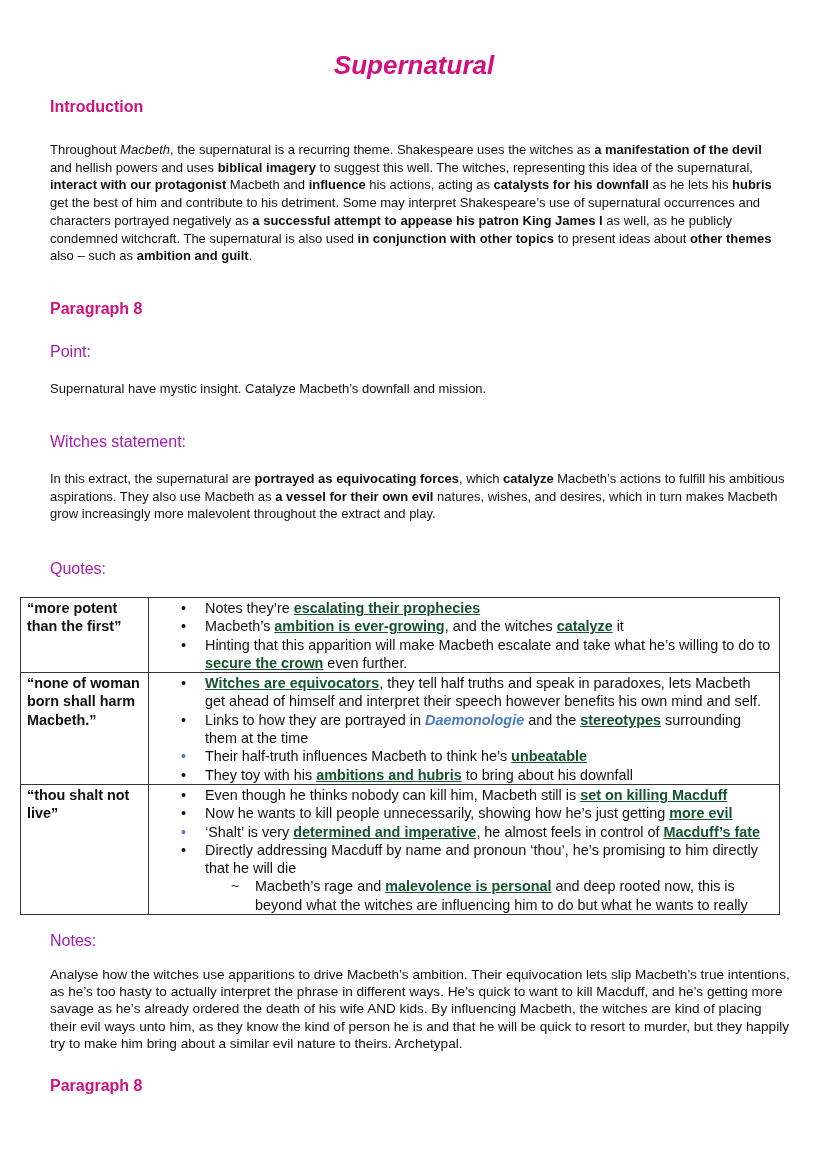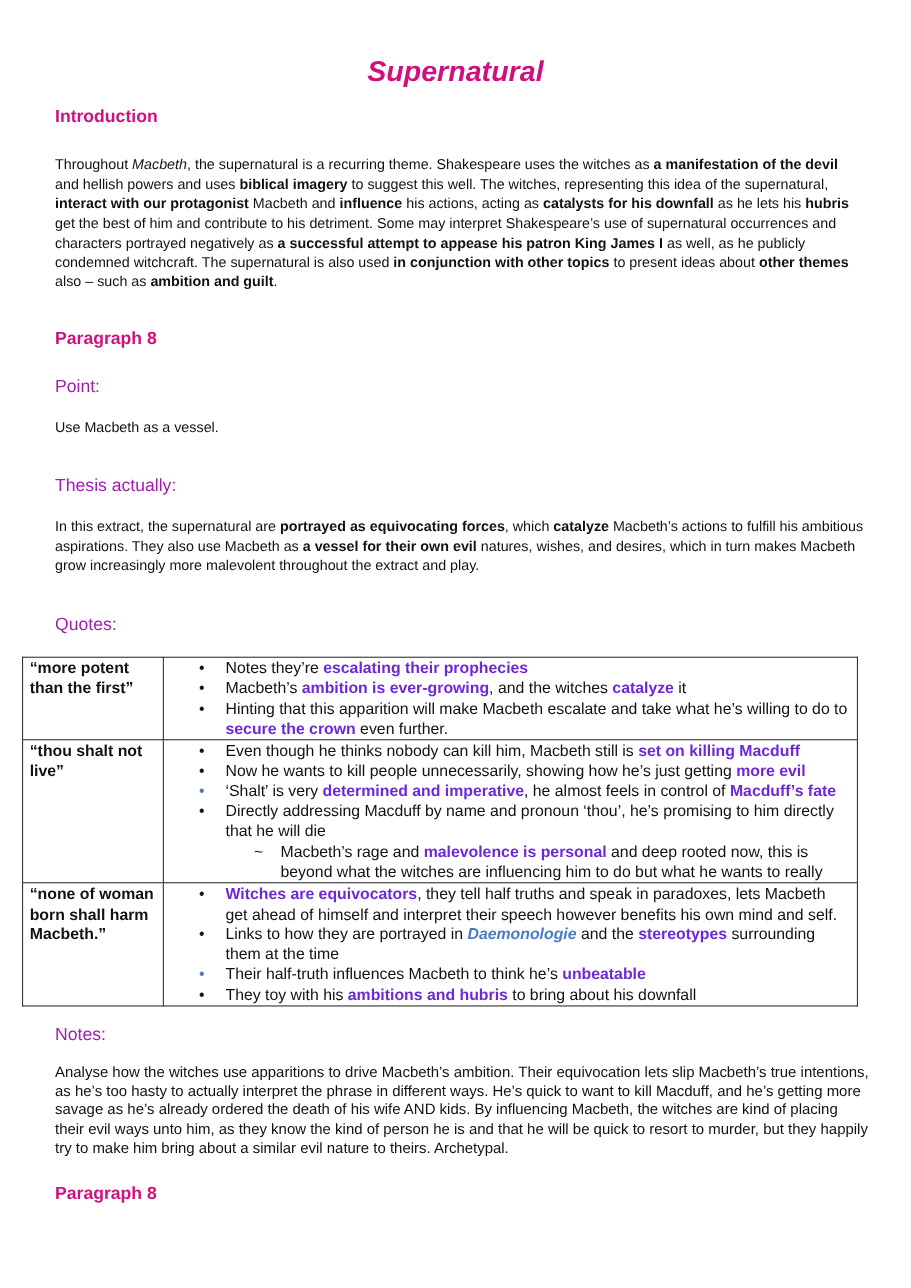--- a/index.html
+++ b/index.html
@@ -5,21 +5,21 @@
   html, body { margin: 0; padding: 0; background: #ffffff; }
   body { width: 828px; height: 1171px; position: relative; overflow: hidden;
          font-family: "Liberation Sans", sans-serif; color: #111; }
   .title { position: absolute; top: 50px; left: 0; width: 828px; text-align: center;
            font-size: 26px; font-weight: bold; font-style: italic; color: #d0107e;
            text-decoration-thickness: 2px; }
   .h1 { position: absolute; left: 50px; font-size: 16px; font-weight: bold; color: #d0107e; }
   .h2 { position: absolute; left: 50px; font-size: 16px; color: #a21caf; }
   .para { position: absolute; left: 50px; width: 735px; font-size: 13px; line-height: 17.7px; }
   .para b { font-weight: bold; }
-  .blue { color: #6d28d9; font-weight: bold; }
+  .blue { color: #14532d; font-weight: bold; text-decoration: underline; }
   table.quotes { position: absolute; top: 597px; left: 20px; width: 760px; border-collapse: collapse;
                  font-size: 14.4px; line-height: 18.3px; }
   table.quotes td { border: 1px solid #333; vertical-align: top; padding: 1px 6px 0 6px; }
   td.q { width: 115px; font-weight: bold; }
   ul.pts { margin: 0; padding: 0 0 0 36px; list-style: none; }
   ul.pts li { position: relative; padding-left: 14px; }
   ul.pts li::before { content: "\2022"; position: absolute; left: -10px; top: 0; color: #111; }
   ul.pts li.bluebullet::before { color: #4a7bc4; }
   ul.sub { margin: 0; padding: 0 0 0 36px; list-style: none; }
   ul.sub li { position: relative; padding-left: 14px; }
@@ -30,64 +30,64 @@
 <body>
 
 <div class="title">Supernatural</div>
 
 <div class="h1" style="top:98px">Introduction</div>
 <div class="para" style="top:141px"><span>Throughout </span><i>Macbeth</i><span>, the supernatural is a recurring theme. Shakespeare uses the witches as </span><b>a manifestation of the devil</b><span> and hellish powers and uses </span><b>biblical imagery</b><span> to suggest this well. The witches, representing this idea of the supernatural, </span><b>interact with our protagonist</b><span> Macbeth and </span><b>influence</b><span> his actions, acting as </span><b>catalysts for his downfall</b><span> as he lets his </span><b>hubris</b><span> get the best of him and contribute to his detriment. Some may interpret Shakespeare’s use of supernatural occurrences and characters portrayed negatively as </span><b>a successful attempt to appease his patron King James I</b><span> as well, as he publicly condemned witchcraft. The supernatural is also used </span><b>in conjunction with other topics</b><span> to present ideas about </span><b>other themes</b><span> also – such as </span><b>ambition and guilt</b><span>.</span></div>
 
 <div class="h1" style="top:300px">Paragraph 8</div>
 <div class="h2" style="top:343px">Point:</div>
 <div class="para" style="top:380px">
-  <div>Use Macbeth as a vessel.</div>
+  <div>Supernatural have mystic insight. Catalyze Macbeth’s downfall and mission.</div>
 </div>
 
-<div class="h2" style="top:433px">Thesis actually:</div>
+<div class="h2" style="top:433px">Witches statement:</div>
 <div class="para" style="top:470px"><span>In this extract, the supernatural are </span><b>portrayed as equivocating forces</b><span>, which </span><b>catalyze</b><span> Macbeth’s actions to fulfill his ambitious aspirations. They also use Macbeth as </span><b>a vessel for their own evil</b><span> natures, wishes, and desires, which in turn makes Macbeth grow increasingly more malevolent throughout the extract and play.</span></div>
 
 <div class="h2" style="top:560px">Quotes:</div>
 
 <table class="quotes">
   <tbody id="quotes-body">
       <tr>
         <td class="q">“more potent than the first”</td>
         <td>
           <ul class="pts">
             <li><span>Notes they’re </span><span class="blue">escalating their prophecies</span></li>
             <li><span>Macbeth’s </span><span class="blue">ambition is ever-growing</span><span>, and the witches </span><span class="blue">catalyze</span><span> it</span></li>
             <li><span>Hinting that this apparition will make Macbeth escalate and take what he’s willing to do to </span><span class="blue">secure the crown</span><span> even further.</span></li>
           </ul>
         </td>
       </tr>
       <tr>
+        <td class="q">“none of woman born shall harm Macbeth.”</td>
+        <td>
+          <ul class="pts">
+            <li><span class="blue">Witches are equivocators</span><span>, they tell half truths and speak in paradoxes, lets Macbeth get ahead of himself and interpret their speech however benefits his own mind and self.</span></li>
+            <li><span>Links to how they are portrayed in </span><i class="blueital">Daemonologie</i><span> and the </span><span class="blue">stereotypes</span><span> surrounding them at the time</span></li>
+            <li class="bluebullet"><span>Their half-truth influences Macbeth to think he’s </span><span class="blue">unbeatable</span></li>
+            <li><span>They toy with his </span><span class="blue">ambitions and hubris</span><span> to bring about his downfall</span></li>
+          </ul>
+        </td>
+      </tr>
+      <tr>
         <td class="q">“thou shalt not live”</td>
         <td>
           <ul class="pts">
             <li><span>Even though he thinks nobody can kill him, Macbeth still is </span><span class="blue">set on killing Macduff</span></li>
             <li><span>Now he wants to kill people unnecessarily, showing how he’s just getting </span><span class="blue">more evil</span></li>
             <li class="bluebullet"><span>‘Shalt’ is very </span><span class="blue">determined and imperative</span><span>, he almost feels in control of </span><span class="blue">Macduff’s fate</span></li>
             <li><span>Directly addressing Macduff by name and pronoun ‘thou’, he’s promising to him directly that he will die</span></li>
           </ul>
           <ul class="sub" style="padding-left: 86px;">
             <li><span>Macbeth’s rage and </span><span class="blue">malevolence is personal</span><span> and deep rooted now, this is beyond what the witches are influencing him to do but what he wants to really</span></li>
           </ul>
         </td>
       </tr>
-      <tr>
-        <td class="q">“none of woman born shall harm Macbeth.”</td>
-        <td>
-          <ul class="pts">
-            <li><span class="blue">Witches are equivocators</span><span>, they tell half truths and speak in paradoxes, lets Macbeth get ahead of himself and interpret their speech however benefits his own mind and self.</span></li>
-            <li><span>Links to how they are portrayed in </span><i class="blueital">Daemonologie</i><span> and the </span><span class="blue">stereotypes</span><span> surrounding them at the time</span></li>
-            <li class="bluebullet"><span>Their half-truth influences Macbeth to think he’s </span><span class="blue">unbeatable</span></li>
-            <li><span>They toy with his </span><span class="blue">ambitions and hubris</span><span> to bring about his downfall</span></li>
-          </ul>
-        </td>
-      </tr>
     </tbody>
 </table>
 
 <div class="h2" style="top:932px">Notes:</div>
 <div class="para" style="top:966px; font-size:13.6px; line-height:17.2px; width:740px">Analyse how the witches use apparitions to drive Macbeth’s ambition. Their equivocation lets slip Macbeth’s true intentions, as he’s too hasty to actually interpret the phrase in different ways. He’s quick to want to kill Macduff, and he’s getting more savage as he’s already ordered the death of his wife AND kids. By influencing Macbeth, the witches are kind of placing their evil ways unto him, as they know the kind of person he is and that he will be quick to resort to murder, but they happily try to make him bring about a similar evil nature to theirs. Archetypal.</div>
 
 <div class="h1" style="top:1077px">Paragraph 8</div>
 
 </body></html>

